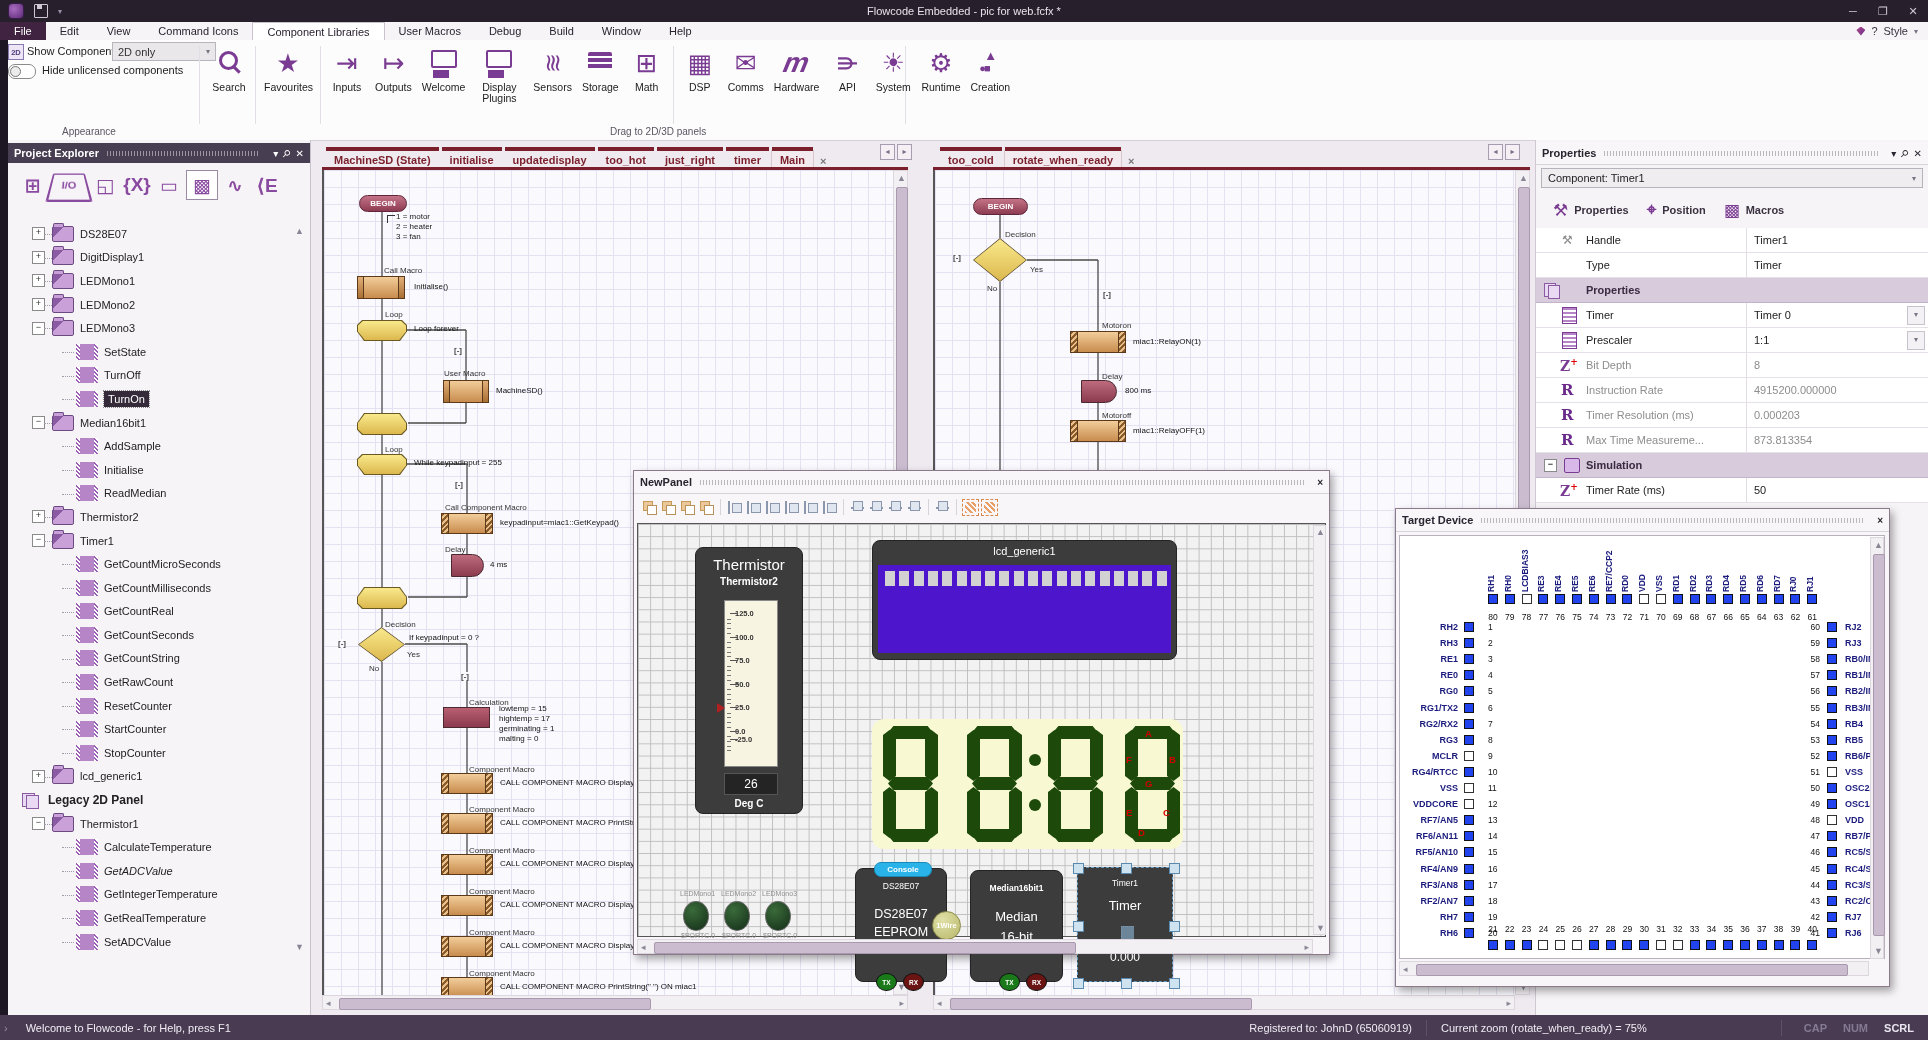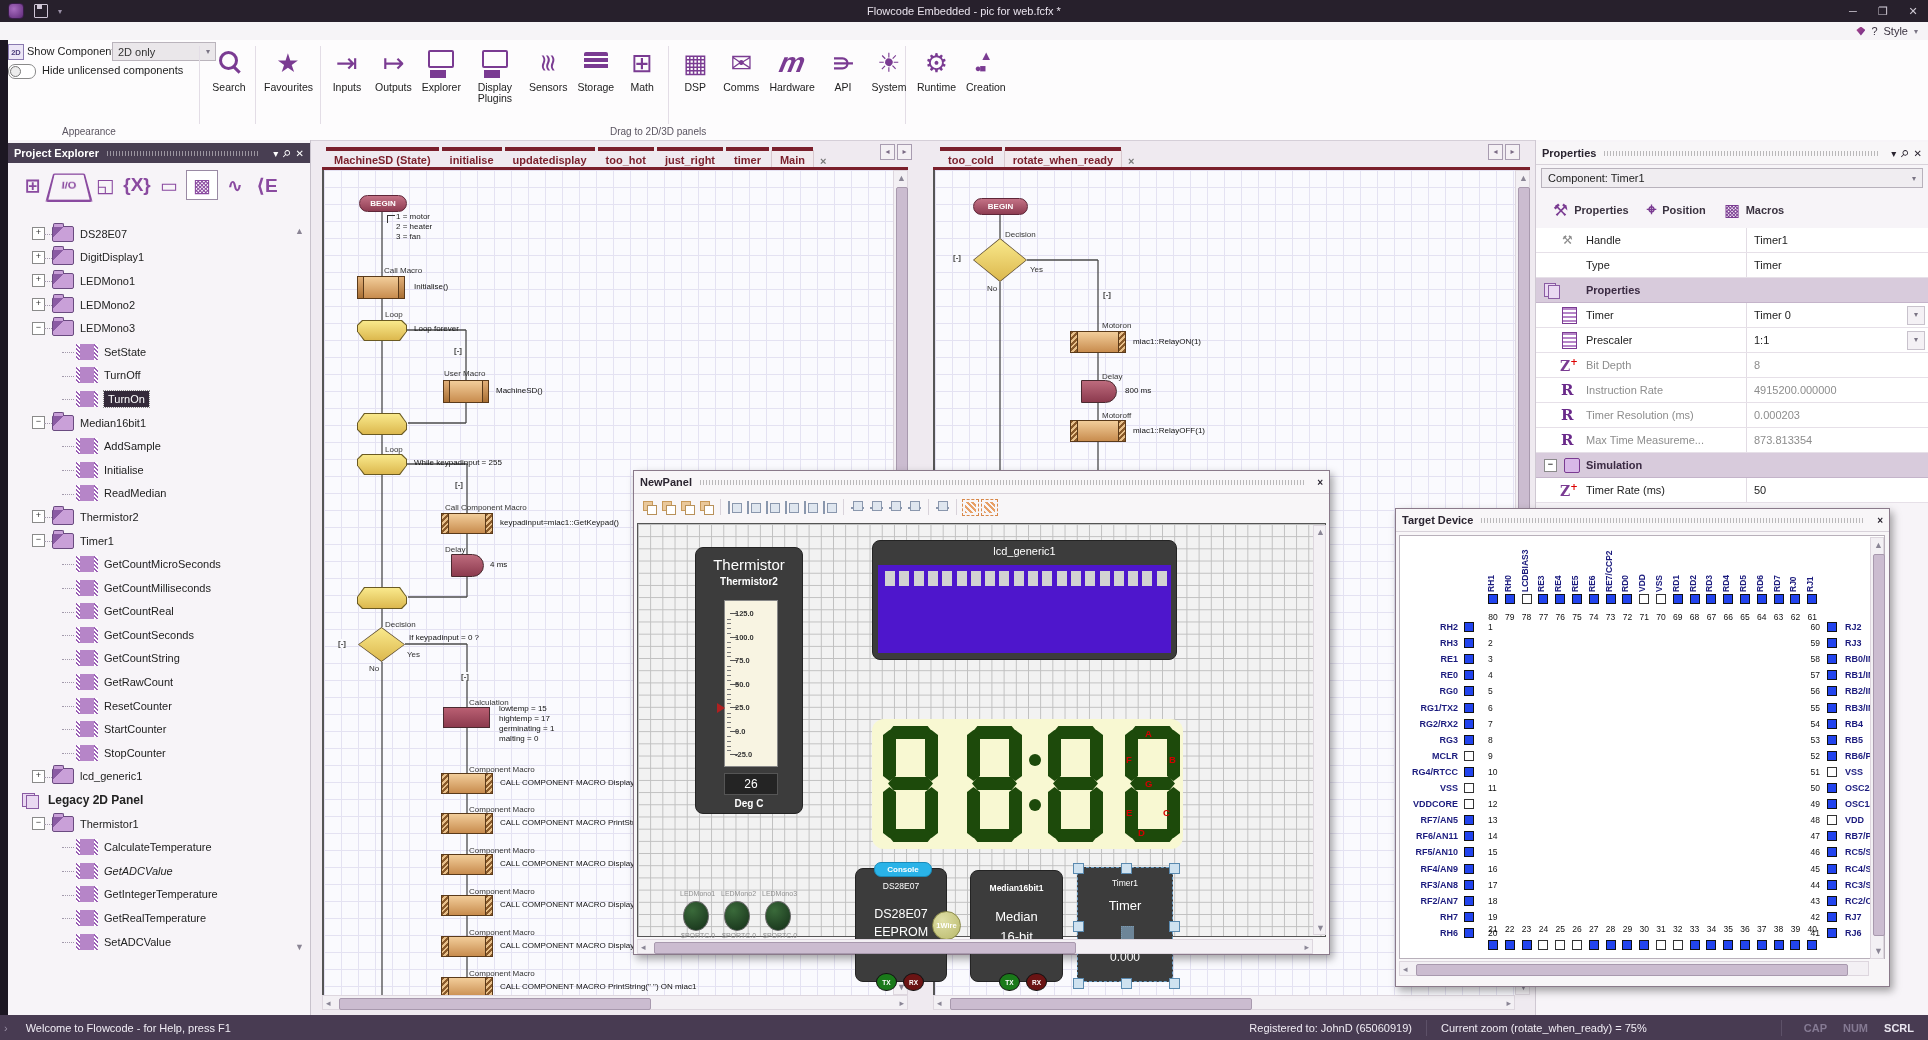--- a/index.html
+++ b/index.html
@@ -207,20 +207,32 @@
     <div class="qat-dd">▾</div>
     <div class="wintitle">Flowcode Embedded - pic for web.fcfx *</div>
     <div class="winbtns">
       <div class="winbtn">─</div>
       <div class="winbtn">❐</div>
       <div class="winbtn">✕</div>
     </div>
   </div>
 
   <div class="menubar">
+    <div id="menu-items" style="display:flex;">
+        <div class="menu-item file">File</div>
+        <div class="menu-item">Edit</div>
+        <div class="menu-item">View</div>
+        <div class="menu-item">Command Icons</div>
+        <div class="menu-item active">Component Libraries</div>
+        <div class="menu-item">User Macros</div>
+        <div class="menu-item">Debug</div>
+        <div class="menu-item">Build</div>
+        <div class="menu-item">Window</div>
+        <div class="menu-item">Help</div>
+      </div>
     <div class="menu-right">
       <div class="gem"></div>
       <span>?</span>
       <span>Style</span>
       <span style="font-size:8px;color:#7a7484;">▾</span>
     </div>
   </div>
 
   <div class="ribbon">
     <div class="badge2d">2D</div>
@@ -249,21 +261,21 @@
         <div class="rbtn">
           <div class="ric ric-inputs">⇥</div>
           <div class="rlabel">Inputs</div>
         </div>
         <div class="rbtn">
           <div class="ric ric-outputs">↦</div>
           <div class="rlabel">Outputs</div>
         </div>
         <div class="rbtn">
           <div class="ric ric-displays"></div>
-          <div class="rlabel">Explorer</div>
+          <div class="rlabel">Welcome</div>
         </div>
         <div class="rbtn">
           <div class="ric ric-display-plugins"></div>
           <div class="rlabel">Display Plugins</div>
         </div>
         <div class="rbtn">
           <div class="ric ric-sensors"></div>
           <div class="rlabel">Sensors</div>
         </div>
         <div class="rbtn">
@@ -806,21 +818,21 @@
             <div class="minor" style="position: absolute; left: 2px; top: 111.7px;"></div>
             <div class="minor" style="position: absolute; left: 2px; top: 116.4px;"></div>
             <div class="minor" style="position: absolute; left: 2px; top: 121.1px;"></div>
             <div class="minor" style="position: absolute; left: 2px; top: 125.8px;"></div>
             <div class="pointer" style="position: absolute; left: -8px; top: 102px;"></div>
             <div class="tick" style="position: absolute; left: 10px; top: 125.5px;">0.0</div>
             <div class="minor" style="position: absolute; left: 2px; top: 135.2px;"></div>
             <div class="minor" style="position: absolute; left: 2px; top: 139.9px;"></div>
             <div class="minor" style="position: absolute; left: 2px; top: 144.6px;"></div>
             <div class="minor" style="position: absolute; left: 2px; top: 149.3px;"></div>
-            <div class="tick" style="position: absolute; left: 10px; top: 149px;">-25.0</div>
+            <div class="tick" style="position: absolute; left: 10px; top: 134px;">-25.0</div>
           </div>
           <div class="valbox" style="position: absolute; left: 28px; top: 225px; width: 52px; height: 20px;">26</div>
           <div class="cw" style="top: 250px; font-size: 10px; font-weight: bold;">Deg C</div>
         </div>
         <div class="darkbox" style="position: absolute; left: 234px; top: 16px; width: 305px; height: 120px;">
           <div class="cw" style="top: 4px; font-size: 11px;">lcd_generic1</div>
           <div style="position: absolute; left: 5px; top: 24px; width: 293px; height: 88px; background: rgb(78, 22, 204);">
             <div style="position: absolute; left: 7px; top: 6px; width: 10px; height: 15px; background: rgb(210, 210, 210);"></div>
             <div style="position: absolute; left: 21.3px; top: 6px; width: 10px; height: 15px; background: rgb(210, 210, 210);"></div>
             <div style="position: absolute; left: 35.6px; top: 6px; width: 10px; height: 15px; background: rgb(210, 210, 210);"></div>

